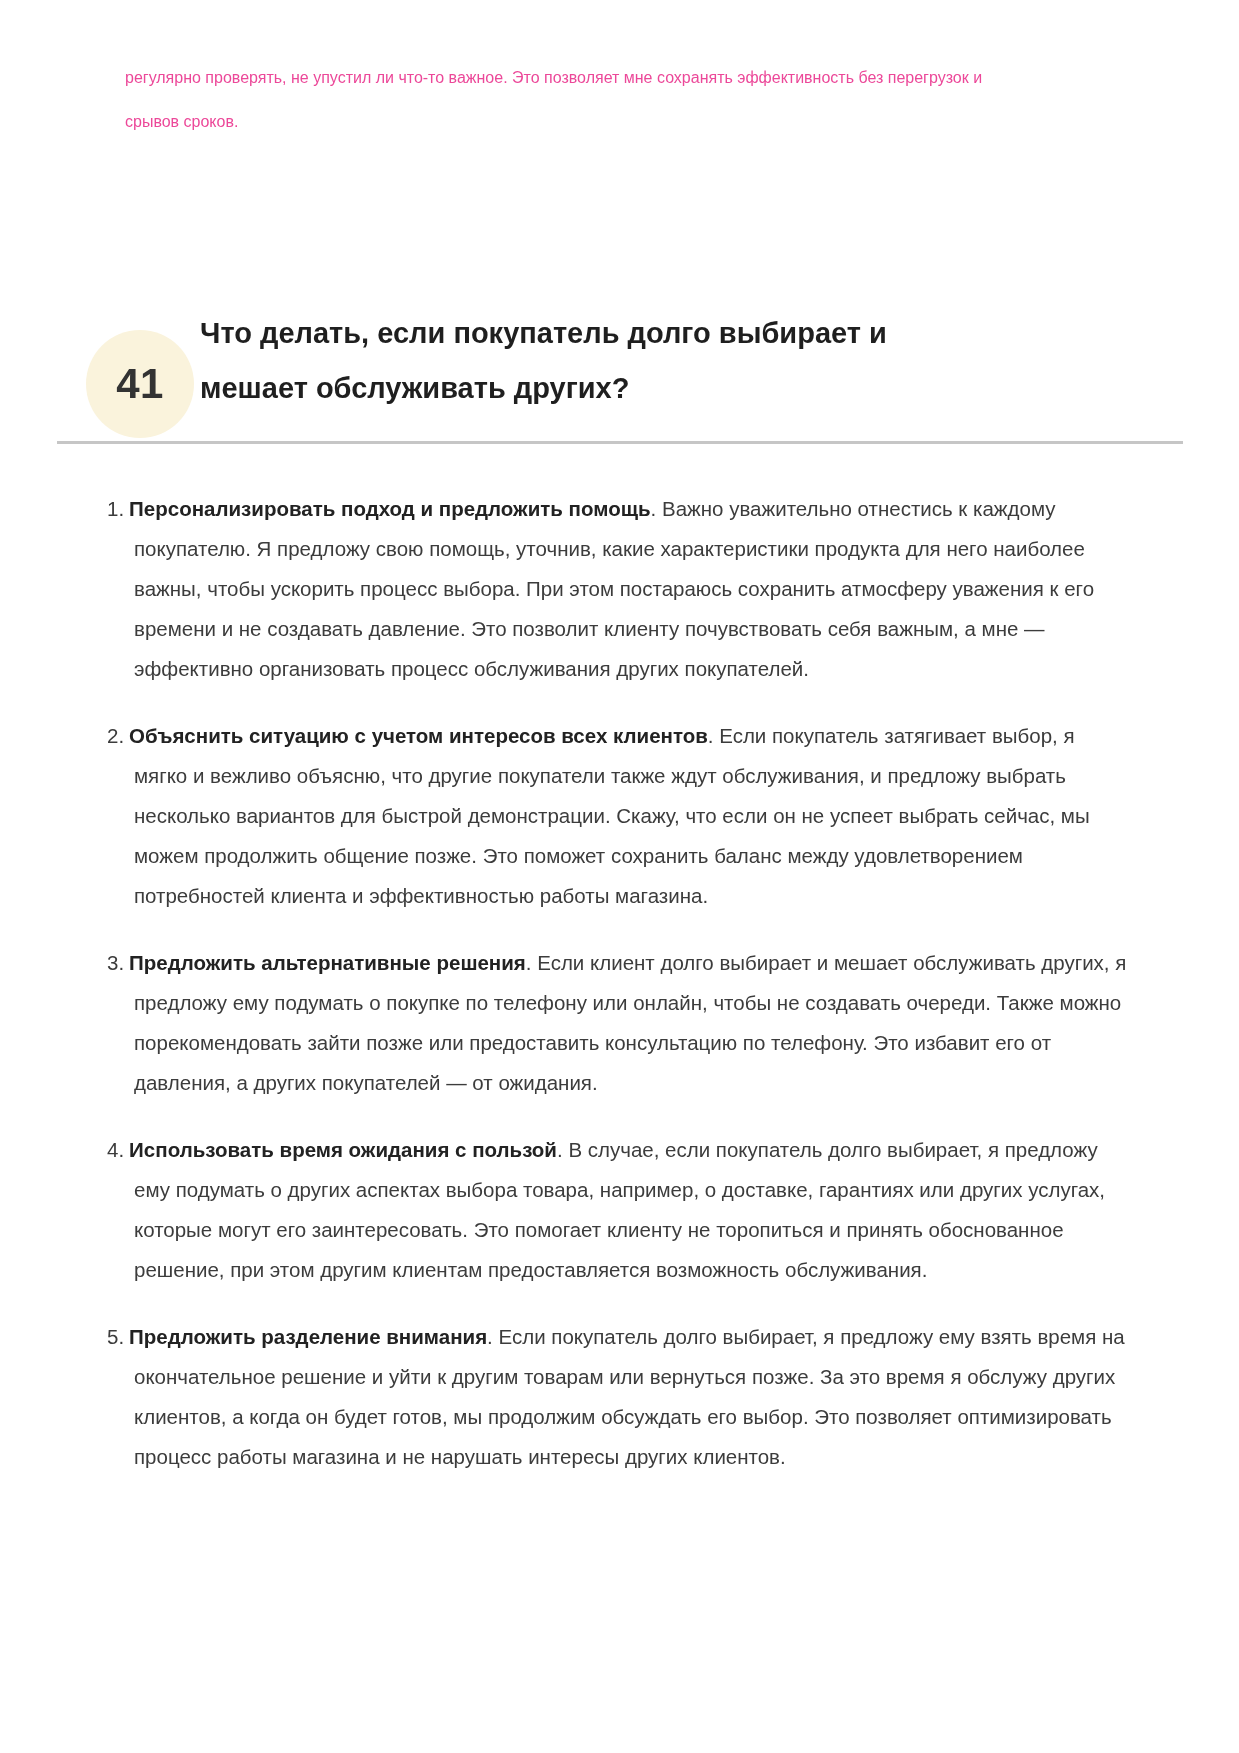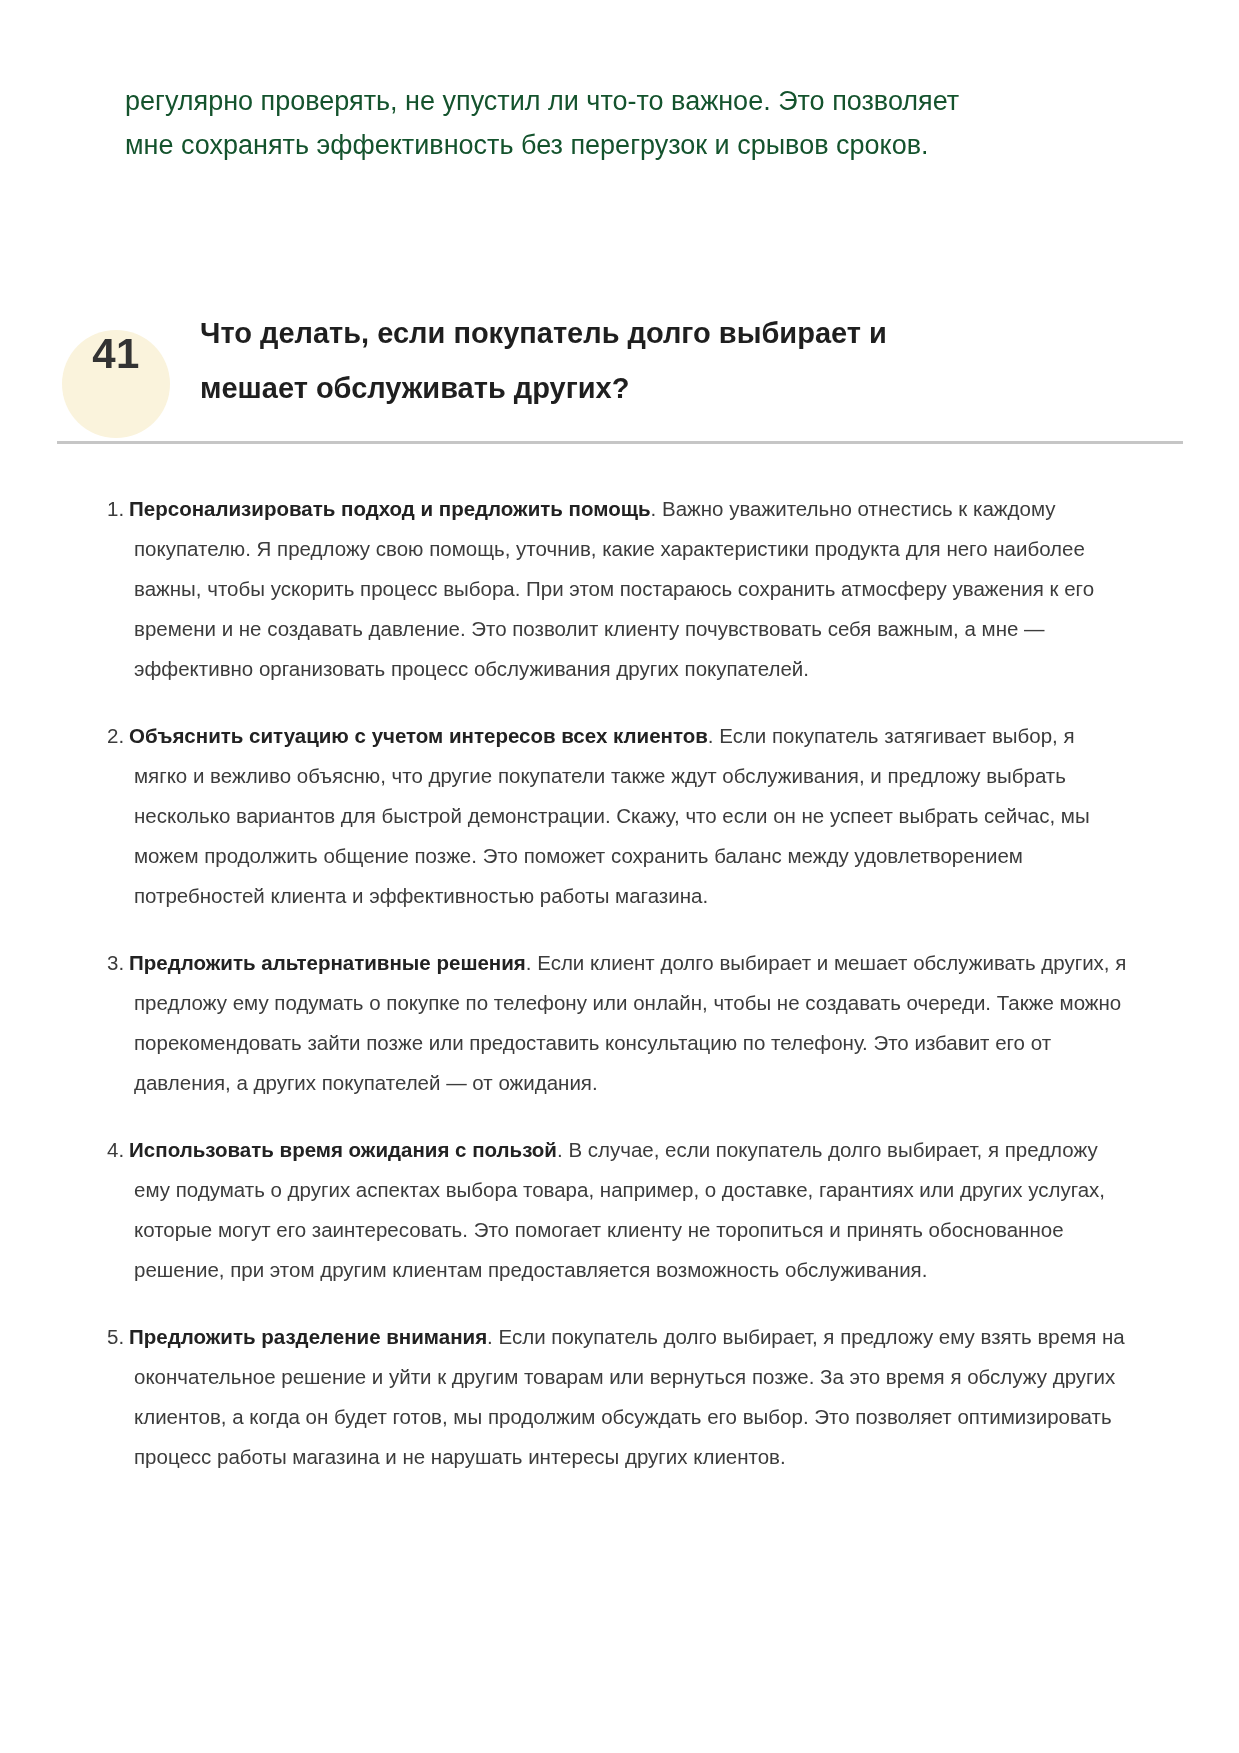--- a/index.html
+++ b/index.html
@@ -12,37 +12,38 @@
     height: 1753px;
     position: relative;
     font-family: "Liberation Sans", sans-serif;
     overflow: hidden;
   }
 
   
   .intro {
     position: absolute;
     left: 125px;
-    top: 52px;
+    top: 40px;
     width: 885px;
-    font-size: 27px;
+    font-size: 16px;
     line-height: 44px;
-    color: #14532d;
+    color: #ec4899;
   }
 
   
   .badge {
     position: absolute;
-    left: 62px;
+    left: 86px;
     top: 330px;
     width: 108px;
     height: 108px;
     border-radius: 50%;
     background: #faf3dc;
     display: flex;
+    align-items: center;
     justify-content: center;
   }
   .badge-number {
     font-size: 42px;
     font-weight: bold;
     color: #333333;
     letter-spacing: 0.5px;
   }
   .question-title {
     position: absolute;

